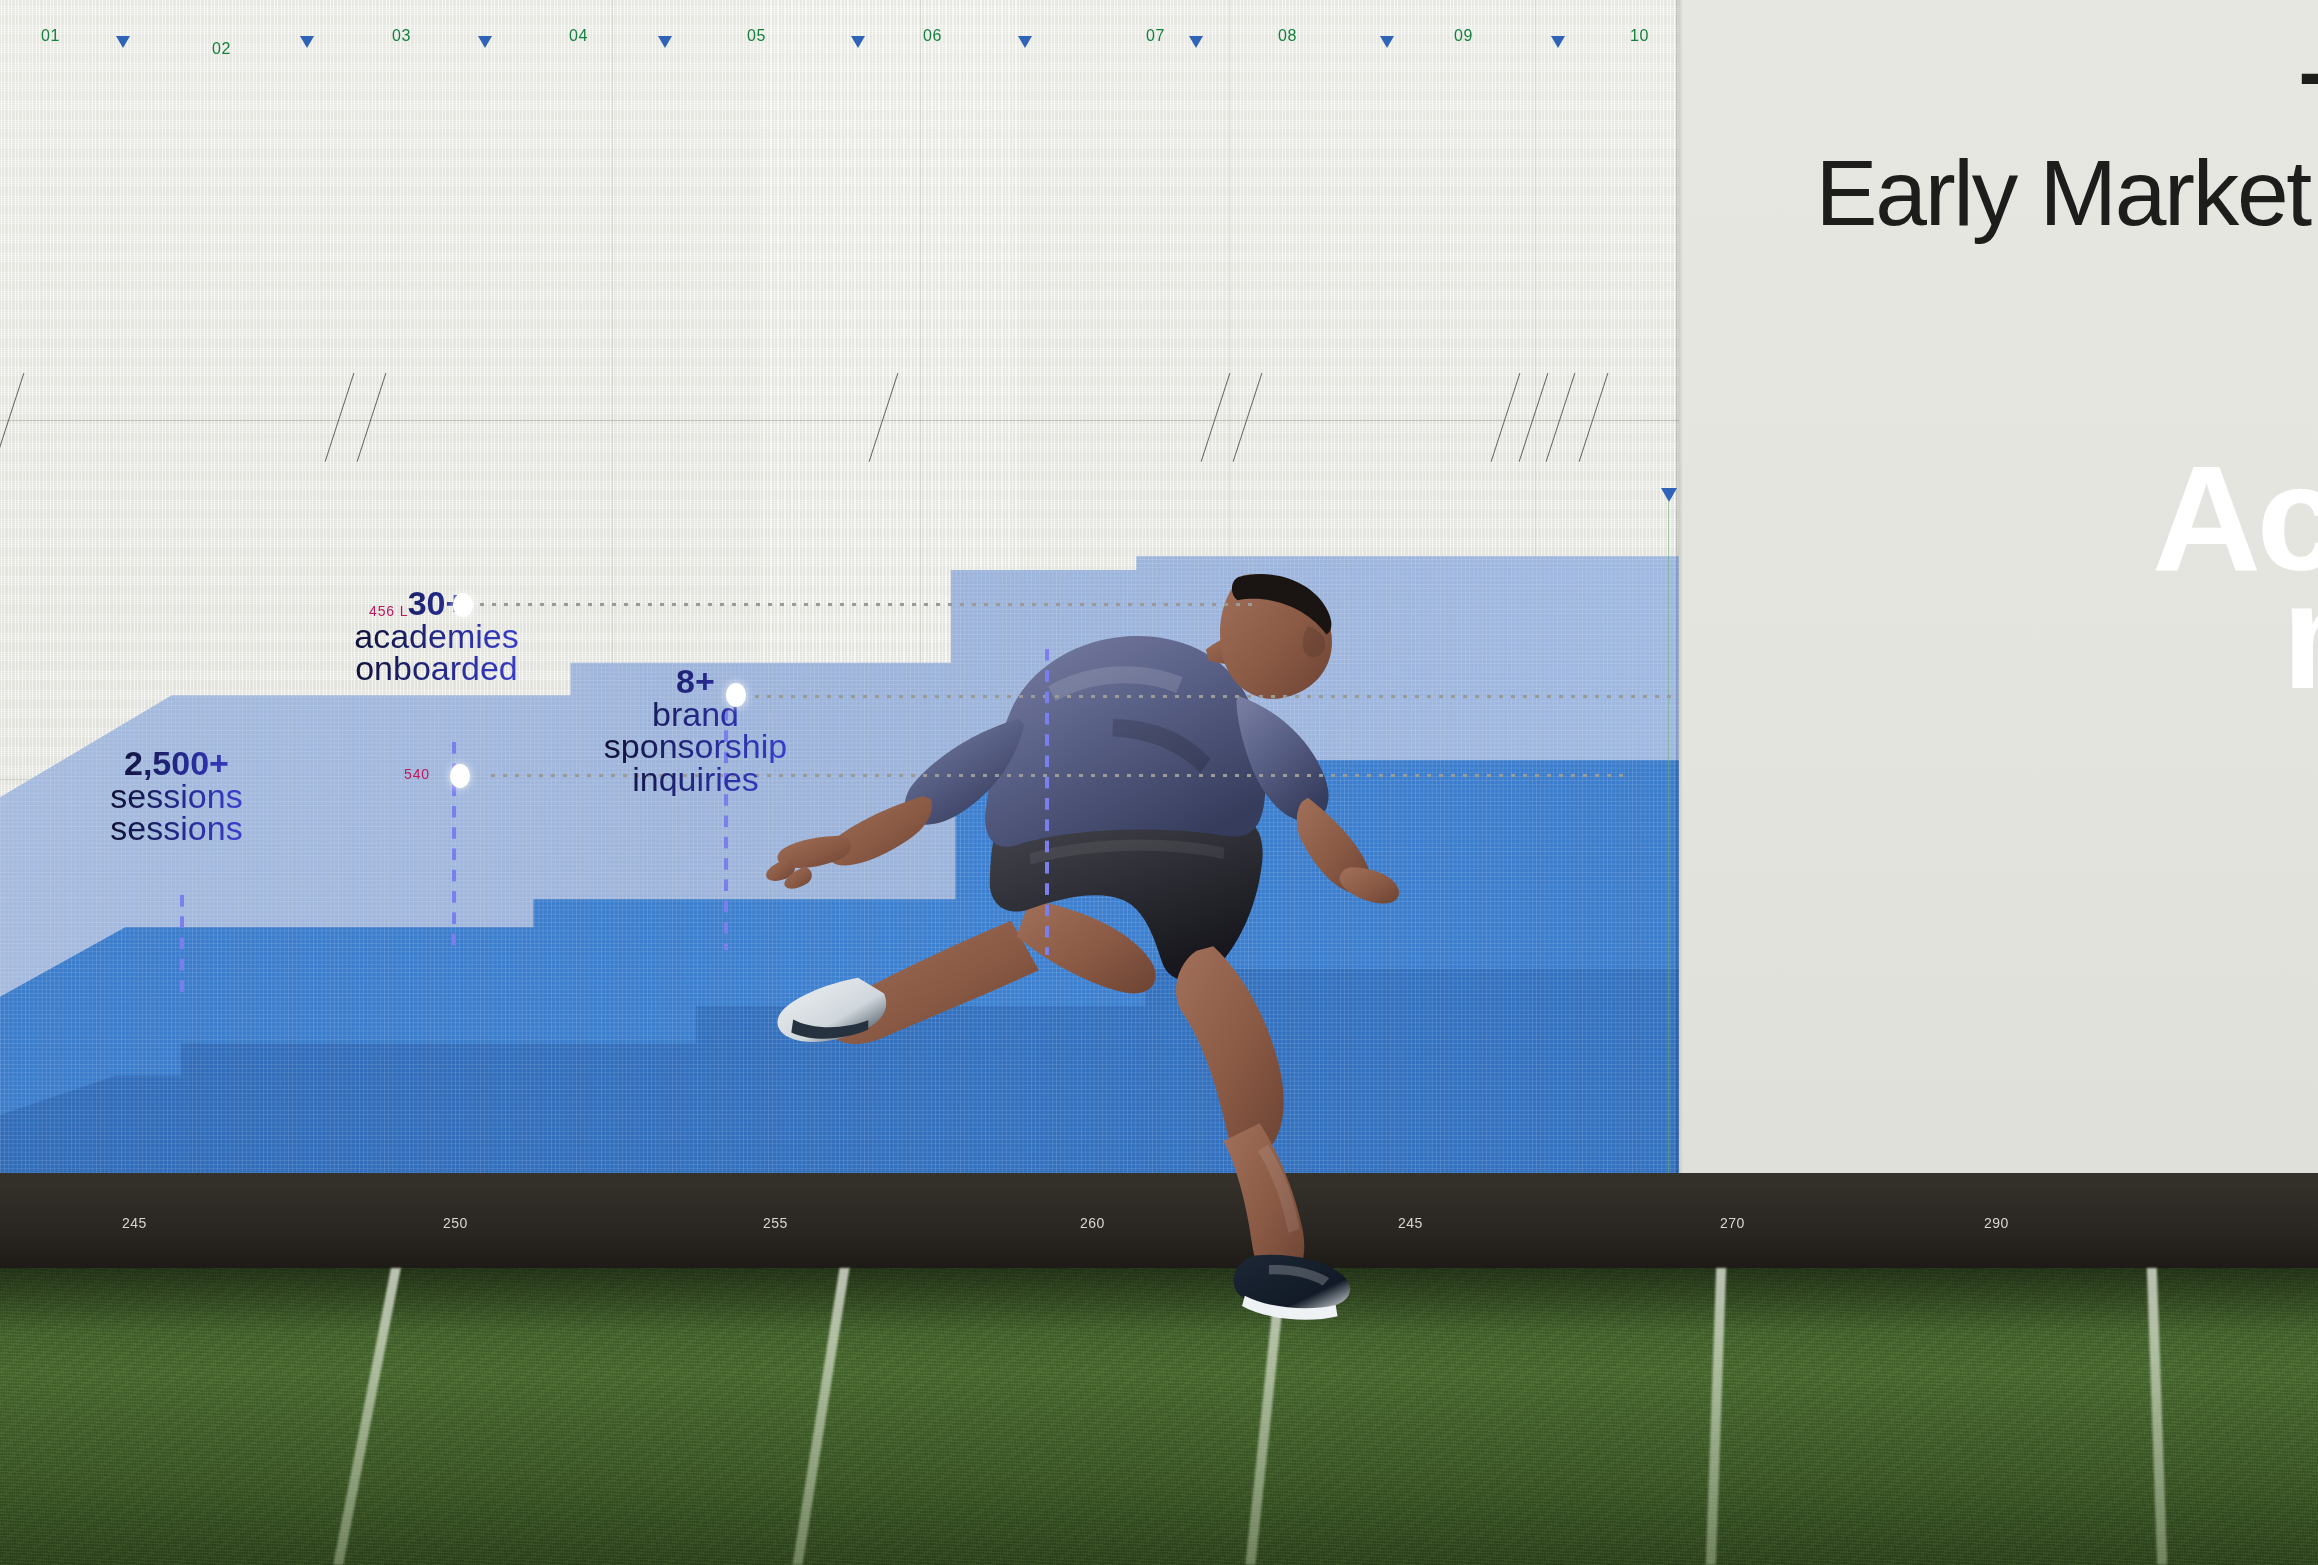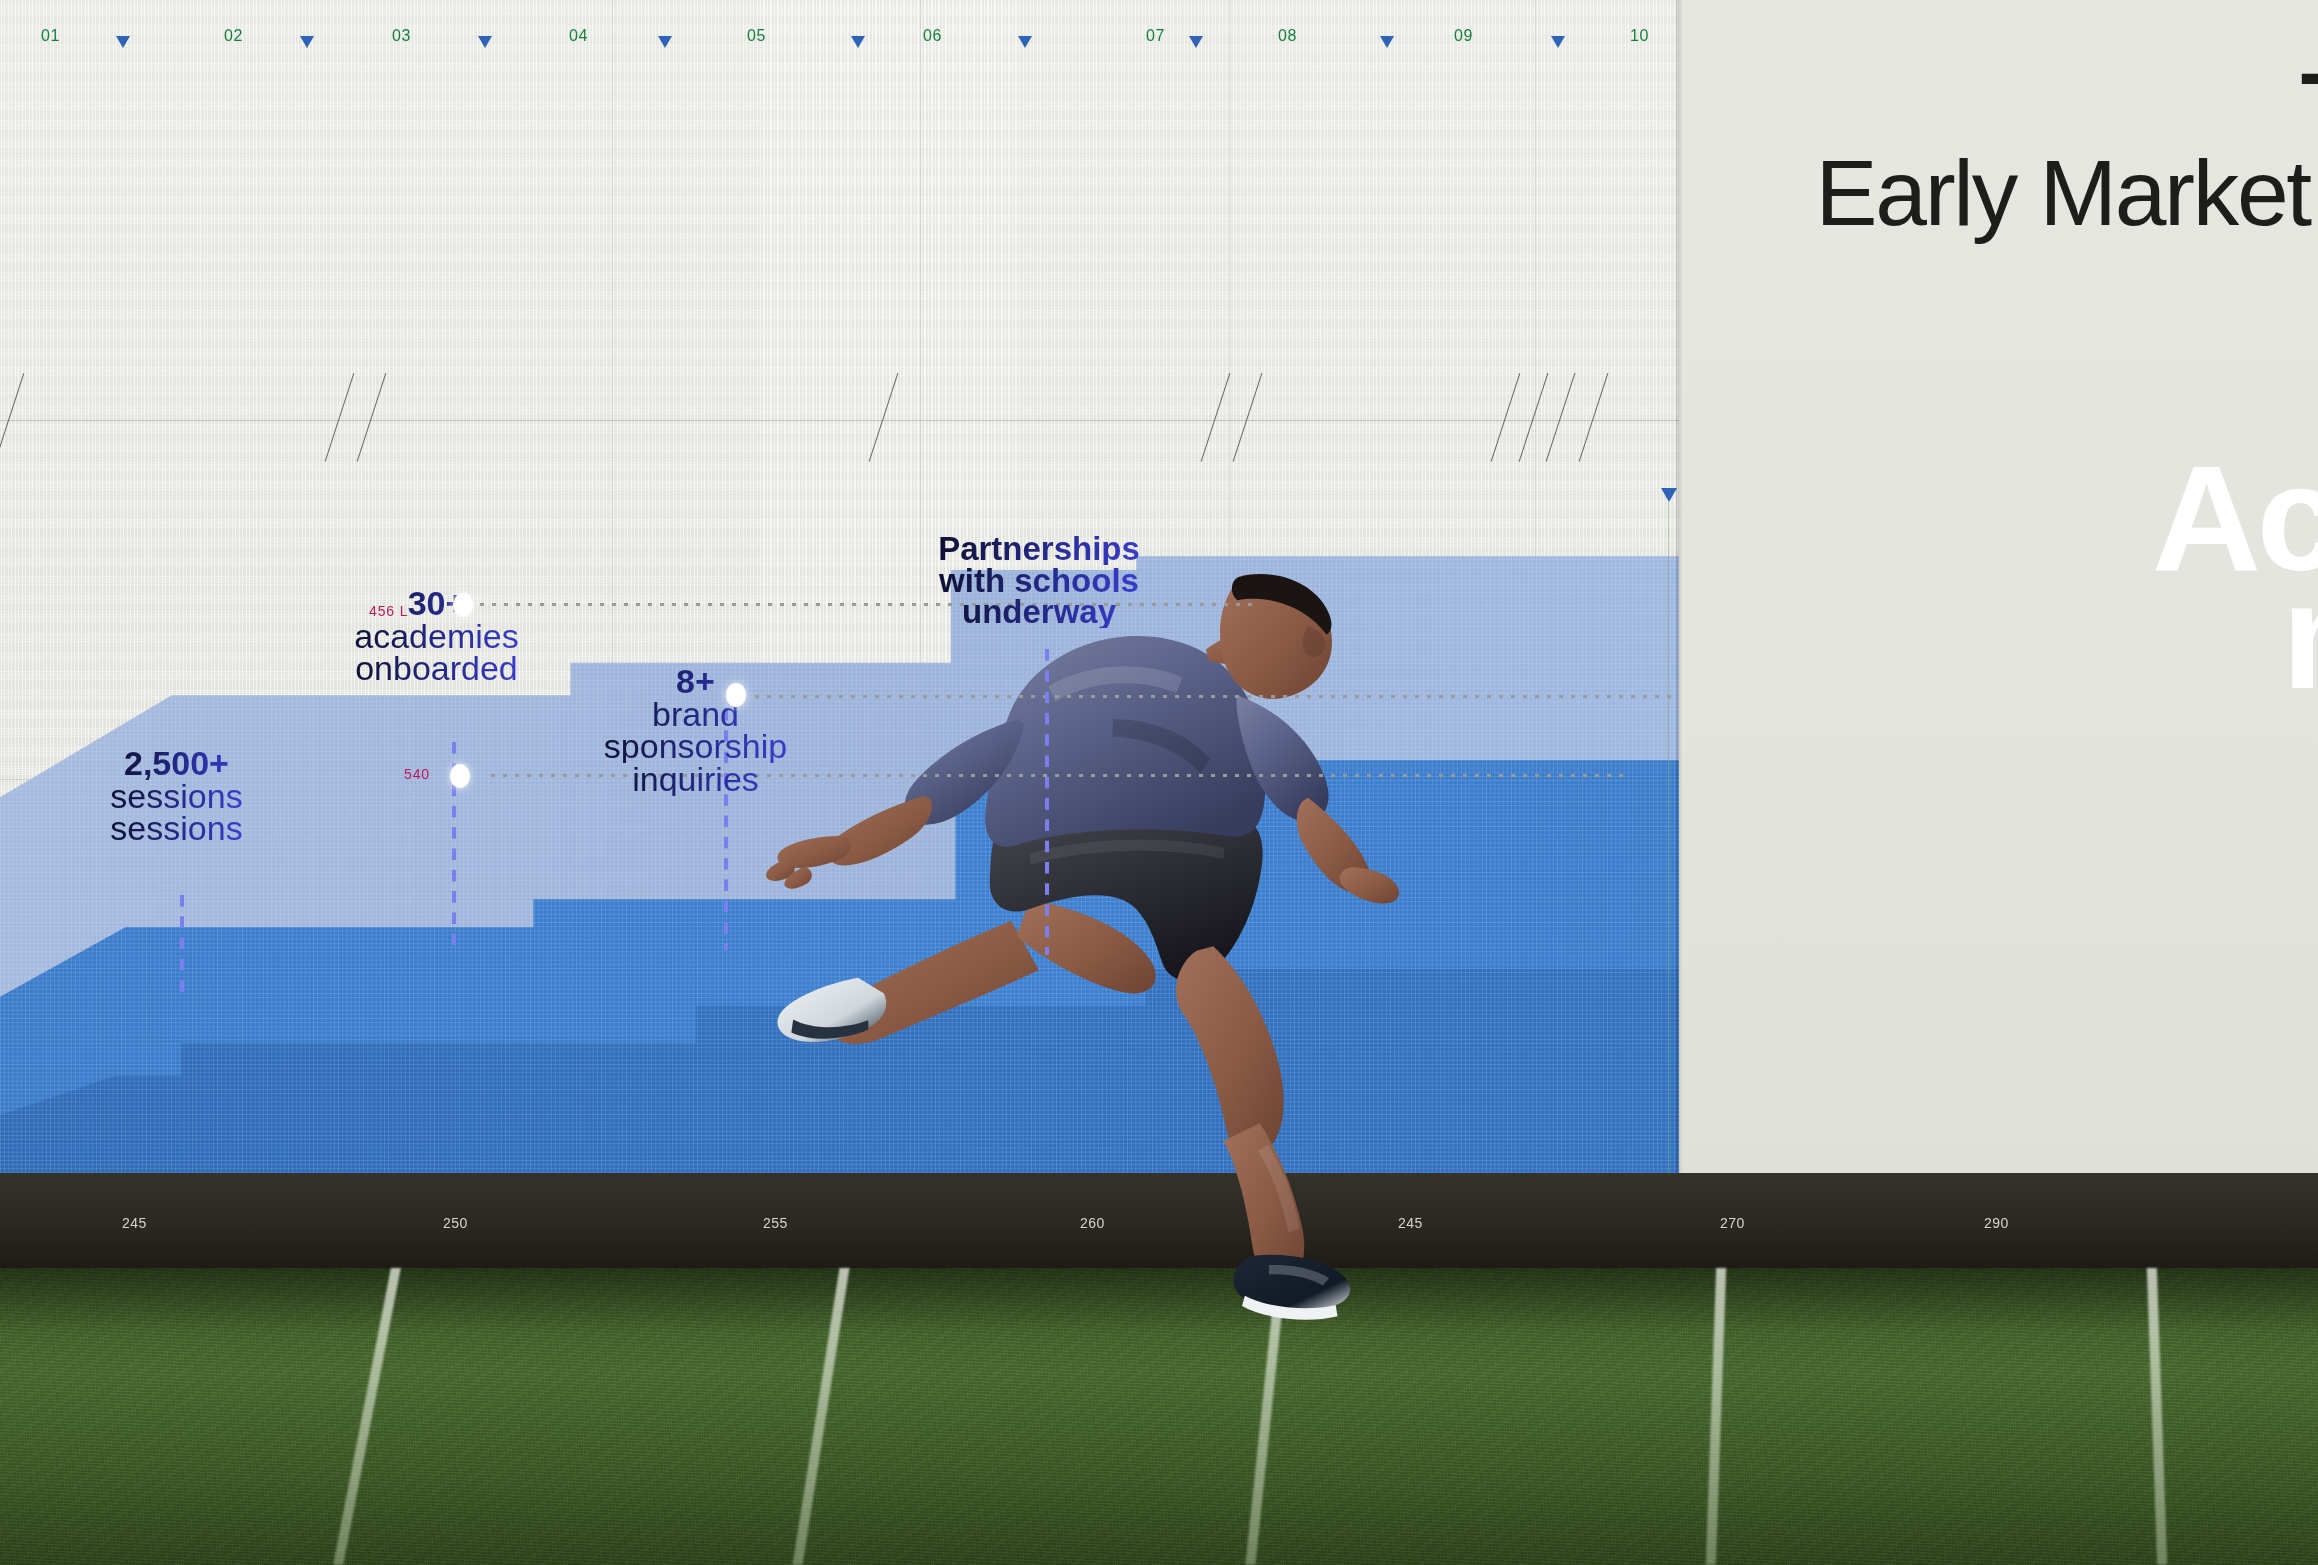--- a/index.html
+++ b/index.html
@@ -133,21 +133,21 @@
   <div class="slash" style="left:1215px;top:371px;"></div>
   <div class="slash" style="left:1247px;top:371px;"></div>
   <div class="slash" style="left:1505px;top:371px;"></div>
   <div class="slash" style="left:1533px;top:371px;"></div>
   <div class="slash" style="left:1560px;top:371px;"></div>
   <div class="slash" style="left:1593px;top:371px;"></div>
 
   <div class="ruler">
     <div class="ruler-num" style="left:41px;">01</div>
     <div class="ruler-tri" style="left:116px;"></div>
-    <div class="ruler-num" style="left:224px;">02</div>
+    <div class="ruler-num" style="left:212px;margin-top:13px;">02</div>
     <div class="ruler-tri" style="left:300px;"></div>
     <div class="ruler-num" style="left:392px;text-align:right;">03</div>
     <div class="ruler-tri" style="left:478px;"></div>
     <div class="ruler-num" style="left:569px;">04</div>
     <div class="ruler-tri" style="left:658px;"></div>
     <div class="ruler-num" style="left:747px;">05</div>
     <div class="ruler-tri" style="left:851px;"></div>
     <div class="ruler-num" style="left:923px;">06</div>
     <div class="ruler-tri" style="left:1018px;"></div>
     <div class="ruler-num" style="left:1099px;margin-left:47px;">07</div>
@@ -350,25 +350,20 @@
     <span class="sub grad-txt">onboarded</span>
   </div>
 
   <div class="anno" style="left:575px; top:665px; width:241px; font-size:34px;">
     <span class="big grad-txt">8+</span>
     <span class="sub grad-txt">brand</span>
     <span class="sub grad-txt">sponsorship</span>
     <span class="sub grad-txt">inquiries</span>
   </div>
 
-  <div class="anno anno-bold-all" style="left:907px; top:533px; width:264px; font-size:33px;">
-    <span class="big grad-txt">Partnerships</span>
-    <span class="big grad-txt">with schools</span>
-    <span class="big grad-txt">underway</span>
-  </div>
 
   <div class="ach">
     <span class="l1">Achieve</span>
     <span class="l2">ments</span>
   </div>
 
   <div class="title-block">
     <div class="title-line1">Traction –</div>
     <div class="title-line2">Early Market Validation</div>
     <div class="title-sub">KPIs &amp; Milestones</div>

